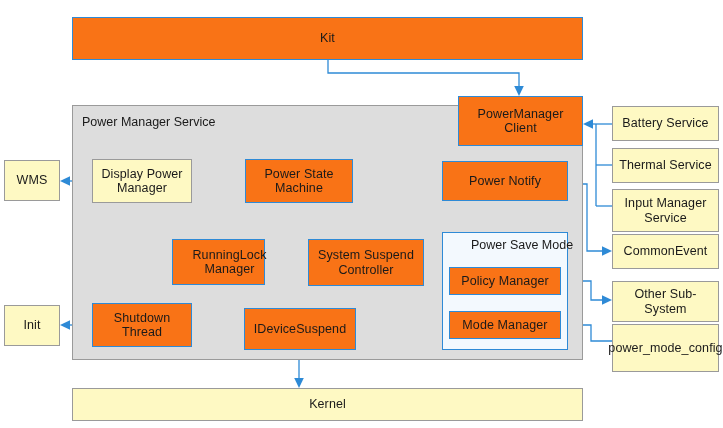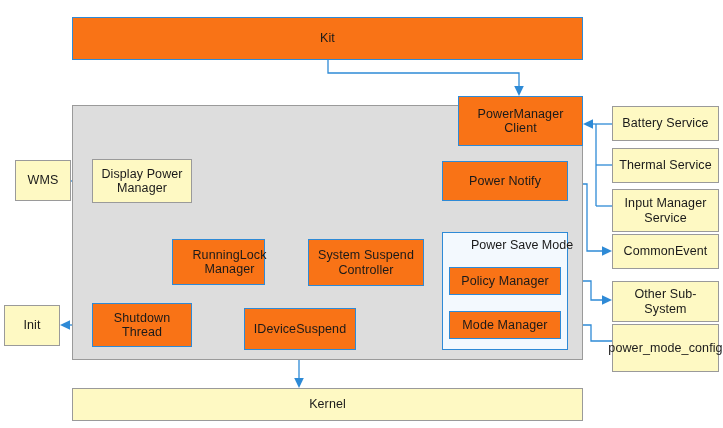--- a/index.html
+++ b/index.html
@@ -98,36 +98,40 @@
 
     <path d="M612,341 L591,341 L591,325 L576,325"></path>
     <polygon points="568,325 578,320.2 578,329.8"></polygon>
   </svg>
 
   <div class="node blue" style="left:72px;top:17px;width:511px;height:43px;">
     <span>Kit</span>
   </div>
 
   <div class="container-gray" style="left:72px;top:105px;width:511px;height:255px;"></div>
+  <div class="container-label" style="left:82px;top:115px;">Power Manager Service</div>
 
   <div class="node blue" style="left:458px;top:96px;width:125px;height:50px;">
     <span>PowerManager Client</span>
   </div>
 
-  <div class="node gray" style="left:4px;top:160px;width:56px;height:41px;margin-left:11px;">
+  <div class="node gray" style="left:4px;top:160px;width:56px;height:41px;">
     <span>WMS</span>
   </div>
   <div class="node gray" style="left:4px;top:305px;width:56px;height:41px;">
     <span>Init</span>
   </div>
 
   <div class="node gray" style="left:92px;top:159px;width:100px;height:44px;">
     <span>Display Power Manager</span>
   </div>
 
+  <div class="node blue" style="left:245px;top:159px;width:108px;height:44px;">
+    <span>Power State Machine</span>
+  </div>
 
   <div class="node blue" style="left:442px;top:161px;width:126px;height:40px;">
     <span>Power Notify</span>
   </div>
 
   <div class="node blue" style="left:172px;top:239px;width:93px;height:46px;padding-left:25px;">
     <span>RunningLock Manager</span>
   </div>
 
   <div class="node blue" style="left:308px;top:239px;width:116px;height:47px;">

